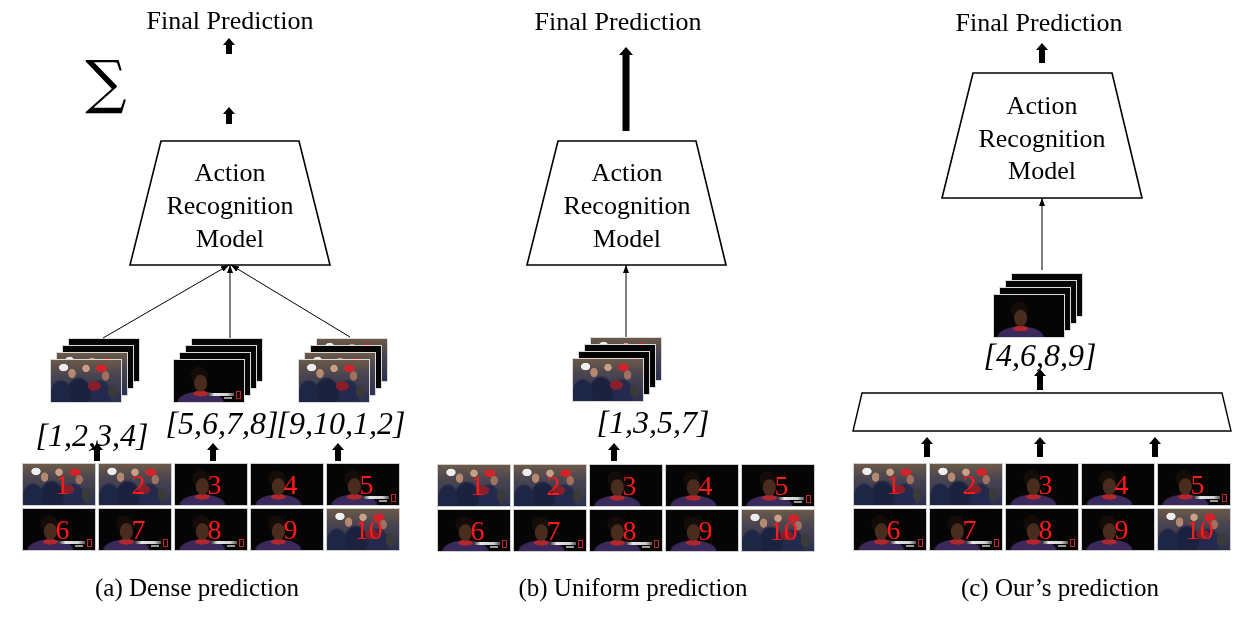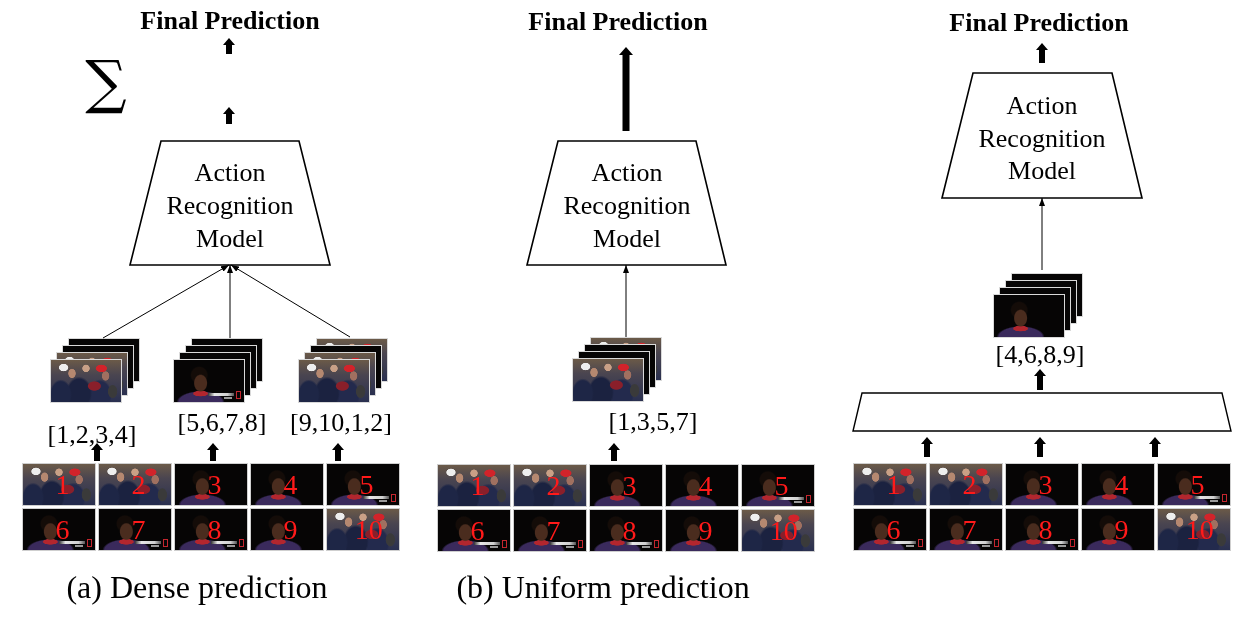--- a/index.html
+++ b/index.html
@@ -2,27 +2,27 @@
 <html><head>
   <meta charset="utf-8">
   <style>
     html, body { margin:0; padding:0; background:#ffffff; }
     #figure { position:relative; width:1251px; height:621px; background:#ffffff; overflow:hidden; }
     #shapes { position:absolute; left:0; top:0; width:1251px; height:621px; z-index:3; }
     .t { position:absolute; transform:translate(-50%,-50%); white-space:nowrap;
          font-family:"Liberation Serif", serif; color:#000; line-height:1; z-index:4; }
     .tl { position:absolute; transform:translateY(-50%); white-space:nowrap;
           font-family:"Liberation Serif", serif; color:#000; line-height:1; z-index:4; }
-    .f-final { font-size:26px;font-weight:bold; }
+    .f-final { font-size:26px; }
     .f-model { font-size:26px; }
-    .f-label { font-size:26px; }
+    .f-label { font-size:32px;font-style:italic; }
     .f-expr  { font-size:26px; }
     .f-sigma { font-family:"DejaVu Serif", serif; font-size:58px; font-weight:normal; }
     .f-sampler { font-size:26px; }
-    .f-caption { font-size:32px; }
+    .f-caption { font-size:25px; }
 
     .frame { position:absolute; width:74px; height:43px; box-sizing:border-box;
              border:1px solid #cfcfcf; overflow:hidden; z-index:2; }
     .stack-frame { position:absolute; width:72px; height:44px; box-sizing:border-box;
                    border:1px solid #d9d9d9; overflow:hidden; z-index:2; }
     .scene-crowd {
       background:
         radial-gradient(6px 4px at 72% 20%, #d2232a 0 85%, transparent 100%),
         radial-gradient(5px 4px at 18% 18%, #eeeeee 0 85%, transparent 100%),
         radial-gradient(4px 4px at 50% 20%, #c9a086 0 85%, transparent 100%),
@@ -99,27 +99,28 @@
   <div class="t f-label" style="left:92px;top:435px">[1,2,3,4]</div>
   <div class="t f-label" style="left:222px;top:423px">[5,6,7,8]</div>
   <div class="t f-label" style="left:341px;top:423px">[9,10,1,2]</div>
   <div class="t f-caption" style="left:197px;top:587px">(a) Dense prediction</div>
 
   <div class="t f-final" style="left:618px;top:22px">Final Prediction</div>
   <div class="t f-model" style="left:627px;top:173px">Action</div>
   <div class="t f-model" style="left:627px;top:206px">Recognition</div>
   <div class="t f-model" style="left:627px;top:239px">Model</div>
   <div class="t f-label" style="left:653px;top:422px">[1,3,5,7]</div>
-  <div class="t f-caption" style="left:603px;top:587px">(b) Uniform prediction</div>
+  <div class="t f-caption" style="left:633px;top:587px">(b) Uniform prediction</div>
 
   <div class="t f-final" style="left:1039px;top:23px">Final Prediction</div>
   <div class="t f-model" style="left:1042px;top:106px">Action</div>
   <div class="t f-model" style="left:1042px;top:139px">Recognition</div>
   <div class="t f-model" style="left:1042px;top:171px">Model</div>
   <div class="t f-label" style="left:1040px;top:355px">[4,6,8,9]</div>
+  <div class="t f-caption" style="left:1060px;top:587px">(c) Our’s prediction</div>
 
 <div class="frame scene-crowd" style="left: 22px; top: 463px;">
       <span class="frame-num">1</span>
     </div>
     <div class="frame scene-crowd" style="left: 98px; top: 463px;">
       <span class="frame-num">2</span>
     </div>
     <div class="frame scene-portrait" style="left: 174px; top: 463px;">
       <span class="frame-num">3</span>
     </div>

